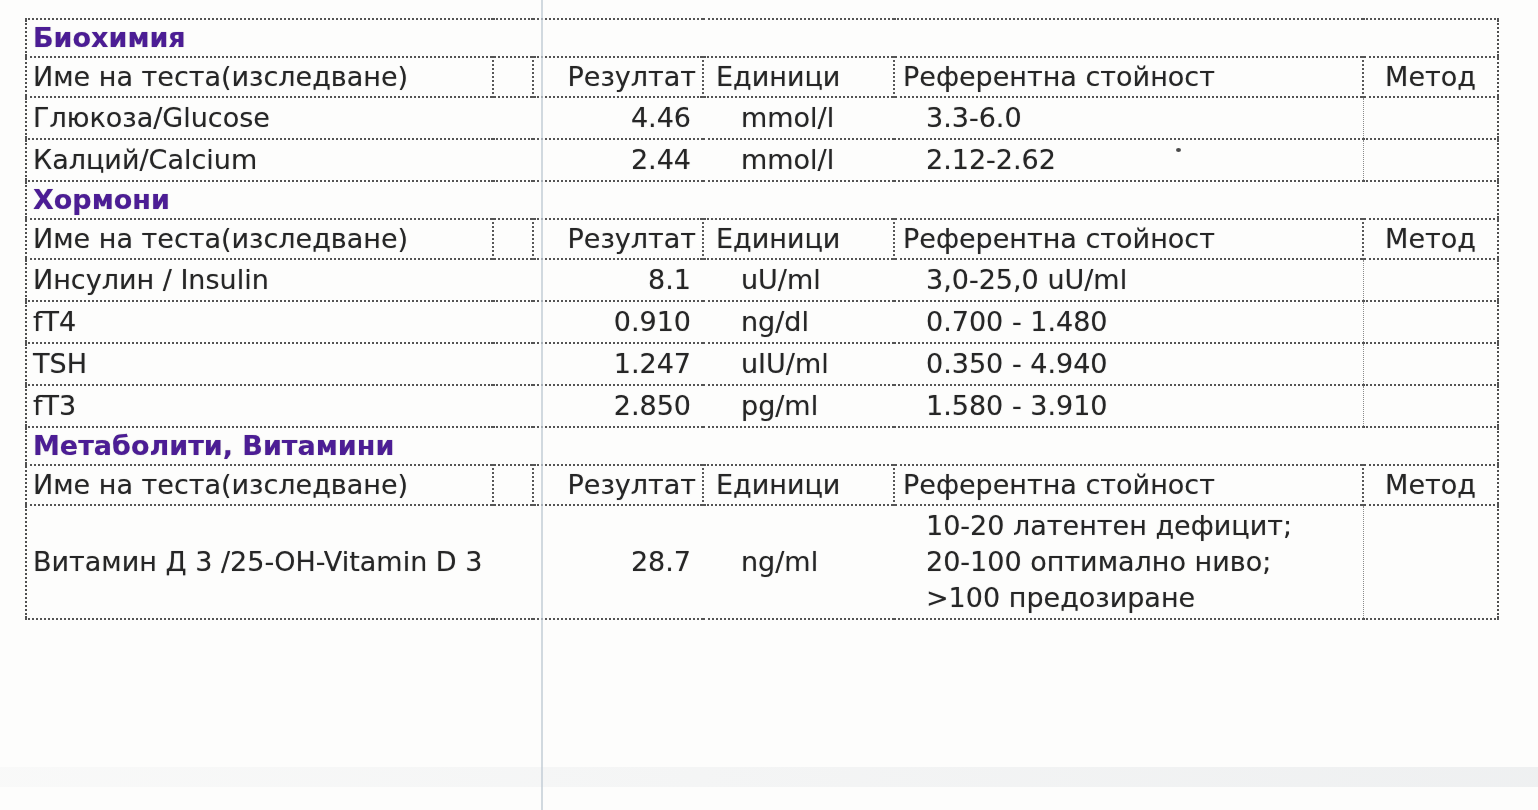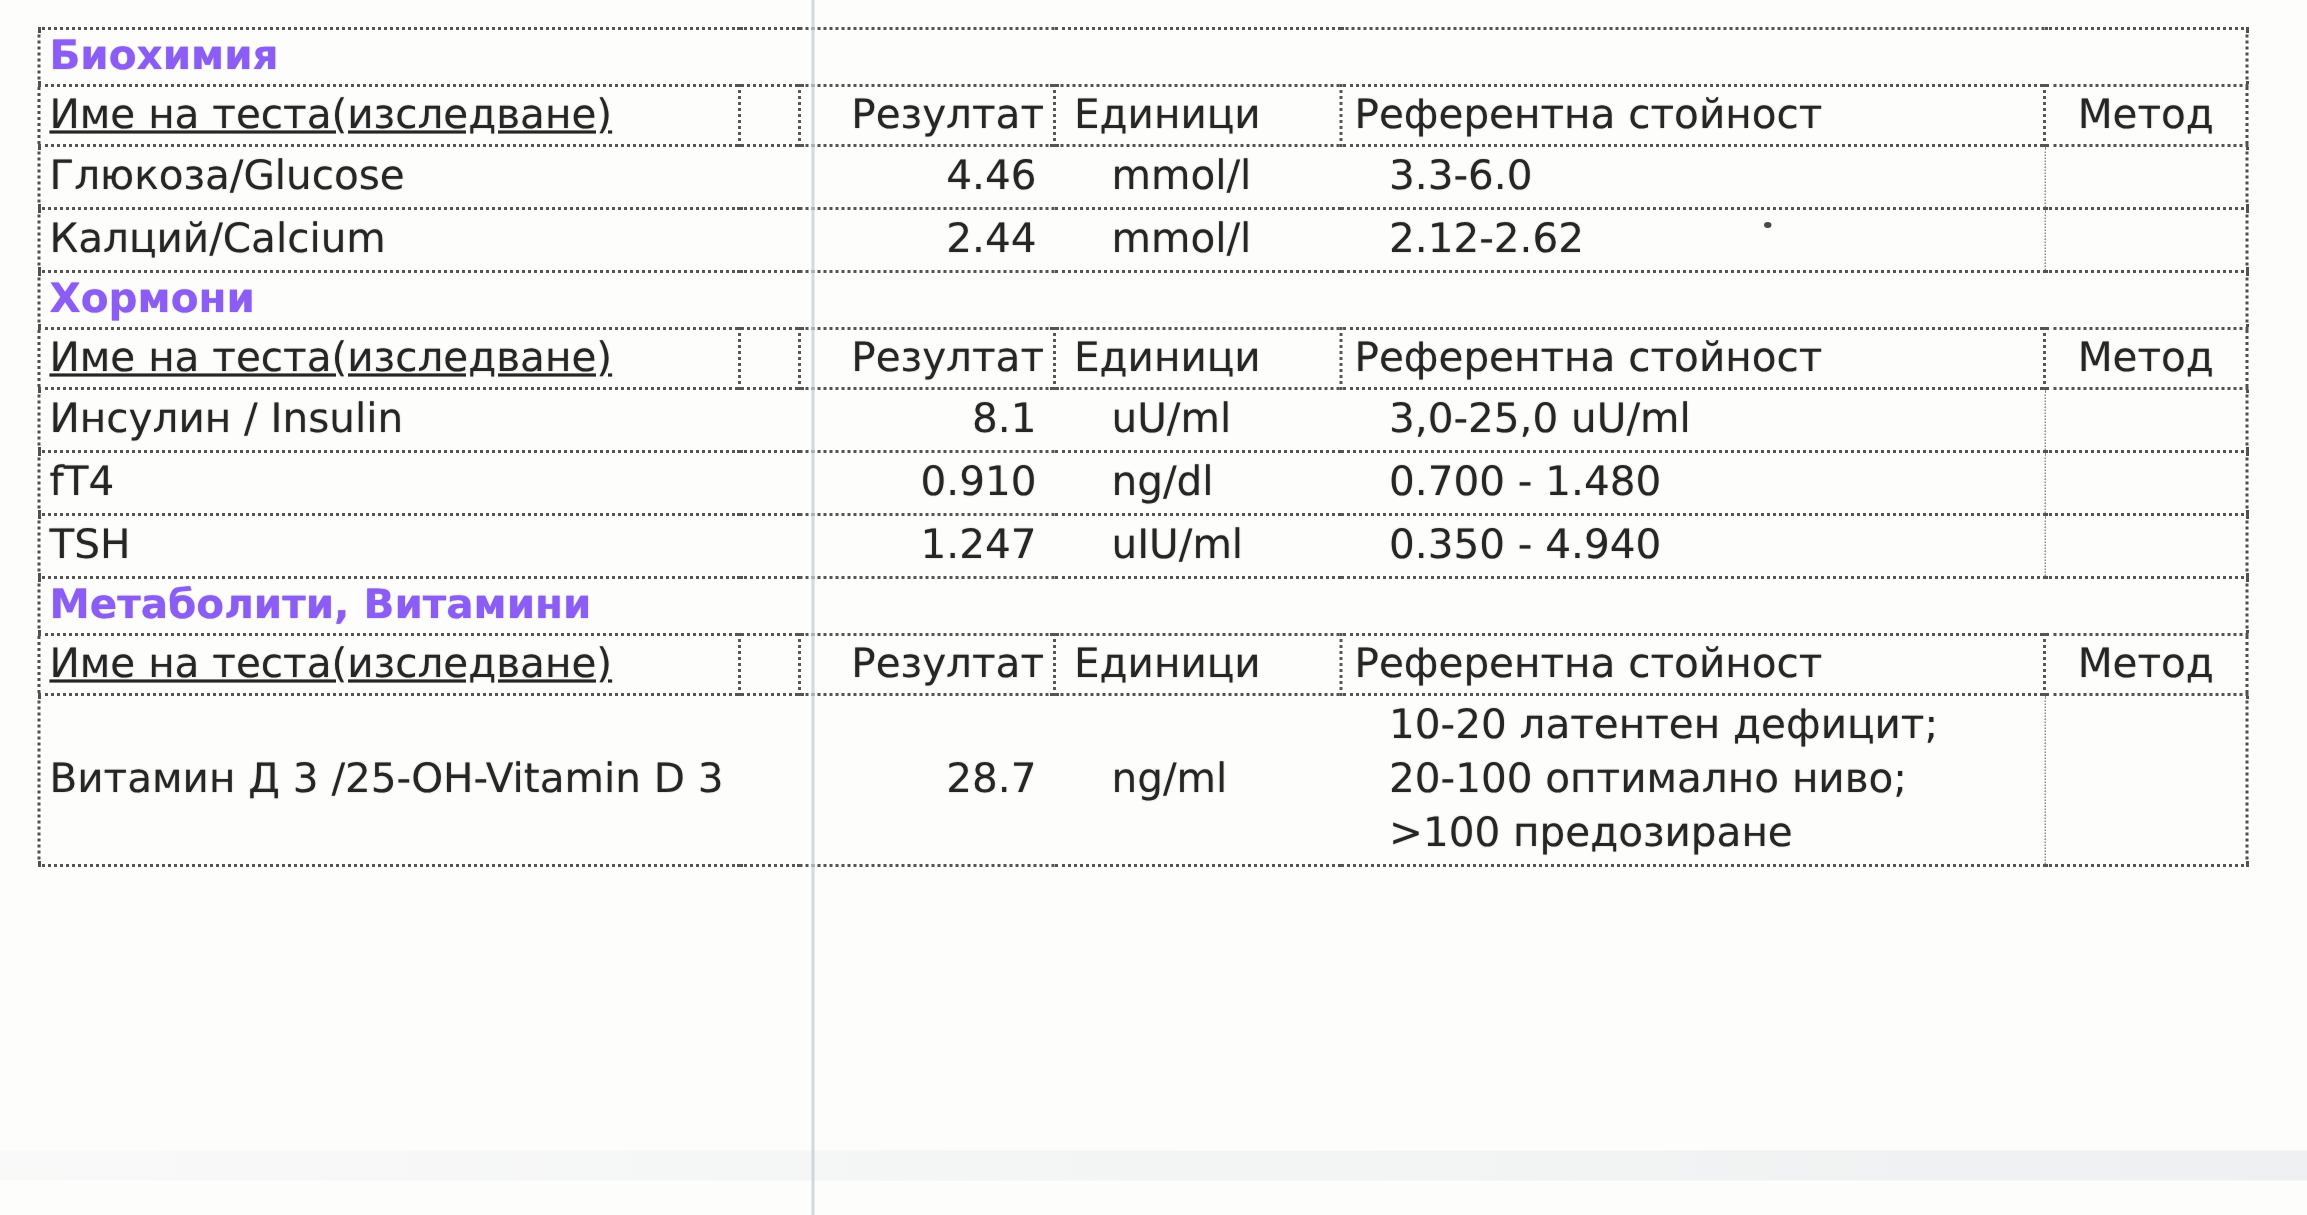--- a/index.html
+++ b/index.html
@@ -62,27 +62,27 @@
     vertical-align: middle;
     padding: 2px 6px;
     line-height: 36px;
     white-space: pre-line;
     overflow: hidden;
   }
   tr { border-top: 2px dotted #545454; border-bottom: 2px dotted #545454; }
 
   tr.section-row td {
     font-weight: bold;
-    color: #8b5cf6;
+    color: #4c1d95;
     height: 32px;
     line-height: 32px;
     padding-left: 6px;
   }
   tr.header-row td { height: 34px; line-height: 34px; }
-  tr.header-row td.c-name   { border-right: 2px dotted #575757; text-decoration: underline; }
+  tr.header-row td.c-name   { border-right: 2px dotted #575757; }
   tr.header-row td.c-spacer { border-right: 2px dotted #575757; }
   tr.header-row td.c-result { border-right: 2px dotted #575757; text-align: right; margin-top: 44px; }
   tr.header-row td.c-units  { border-right: 2px dotted #575757; padding-left: 12px; }
   tr.header-row td.c-ref    { border-right: 2px dotted #575757; padding-left: 8px; margin-top: 16px; }
   tr.header-row td.c-method { text-align: center; }
 
   tr.data-row td { height: 36px; }
   tr.data-row td.c-name   { padding-left: 6px; }
   tr.data-row td.c-result { text-align: right; padding-right: 12px; }
   tr.data-row td.c-units  { padding-left: 38px; }
@@ -166,20 +166,27 @@
     </tr>
 
     <tr class="data-row">
       <td colspan="2" class="c-name">TSH</td>
       <td class="c-result">1.247</td>
       <td class="c-units">uIU/ml</td>
       <td class="c-ref">0.350 - 4.940</td>
       <td class="c-method"></td>
     </tr>
 
+    <tr class="data-row">
+      <td colspan="2" class="c-name">fT3</td>
+      <td class="c-result">2.850</td>
+      <td class="c-units">pg/ml</td>
+      <td class="c-ref">1.580 - 3.910</td>
+      <td class="c-method"></td>
+    </tr>
 
     <tr class="section-row">
       <td colspan="6">Метаболити, Витамини</td>
     </tr>
     <tr class="header-row">
       <td class="c-name">Име на теста(изследване)</td>
       <td class="c-spacer"></td>
       <td class="c-result">Резултат</td>
       <td class="c-units">Единици</td>
       <td class="c-ref">Референтна стойност</td>

